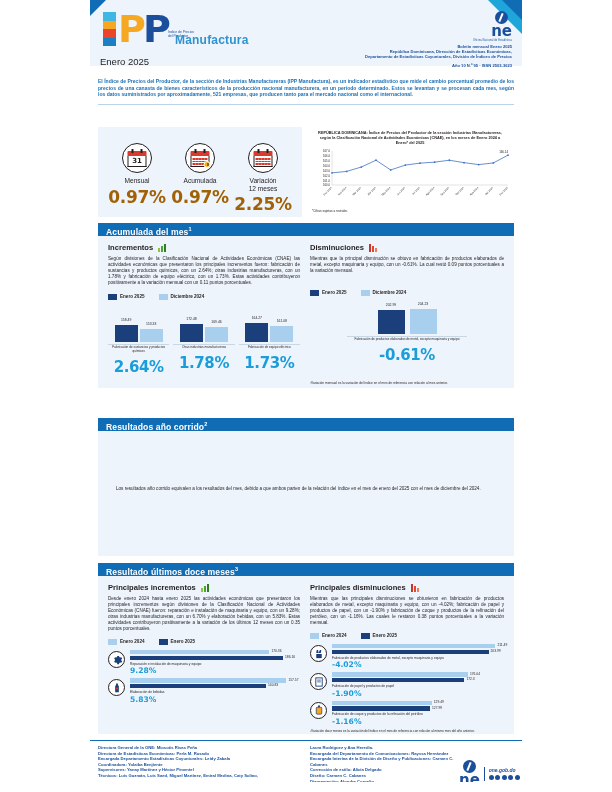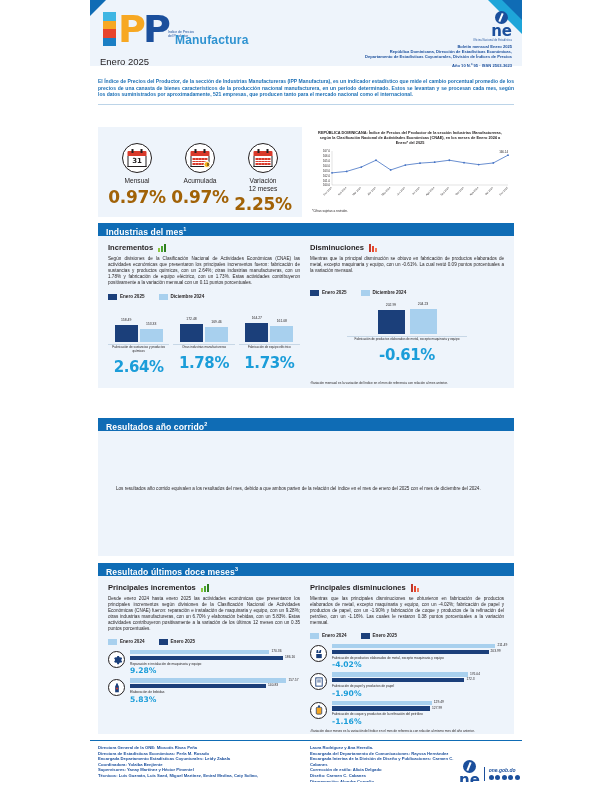--- a/index.html
+++ b/index.html
@@ -346,21 +346,21 @@
         <text x="158" y="41" text-anchor="end" font-size="2.6" fill="#231f20" font-family="Liberation Sans, sans-serif" transform="rotate(-45 158 41)">Oct 2024</text>
         <text x="172.66666666666666" y="41" text-anchor="end" font-size="2.6" fill="#231f20" font-family="Liberation Sans, sans-serif" transform="rotate(-45 172.66666666666666 41)">Nov 2024</text>
         <text x="187.33333333333334" y="41" text-anchor="end" font-size="2.6" fill="#231f20" font-family="Liberation Sans, sans-serif" transform="rotate(-45 187.33333333333334 41)">Dic 2024</text>
         <text x="202" y="41" text-anchor="end" font-size="2.6" fill="#231f20" font-family="Liberation Sans, sans-serif" transform="rotate(-45 202 41)">Ene 2025</text>
         <text x="202" y="5.677142857142922" text-anchor="end" font-size="2.9" fill="#231f20" font-family="Liberation Sans, sans-serif">166.14</text>
       </svg>
     <div class="lc-note">*Cifras sujetas a revisión.</div>
   </div>
 
   <div class="secbar" id="sec-mes">
-    <span>Industrias del mes</span><sup>1</sup>
+    <span>Acumulada del mes</span><sup>1</sup>
   </div>
   <div class="panel" id="panel-mes">
 
     <div style="position:absolute;left:10px;top:7px;width:192px;">
       <div class="col-head">
         <span>Incrementos</span>
         <span class="bars-ico bi-g">
             <i></i>
             <i></i>
             <i></i>

